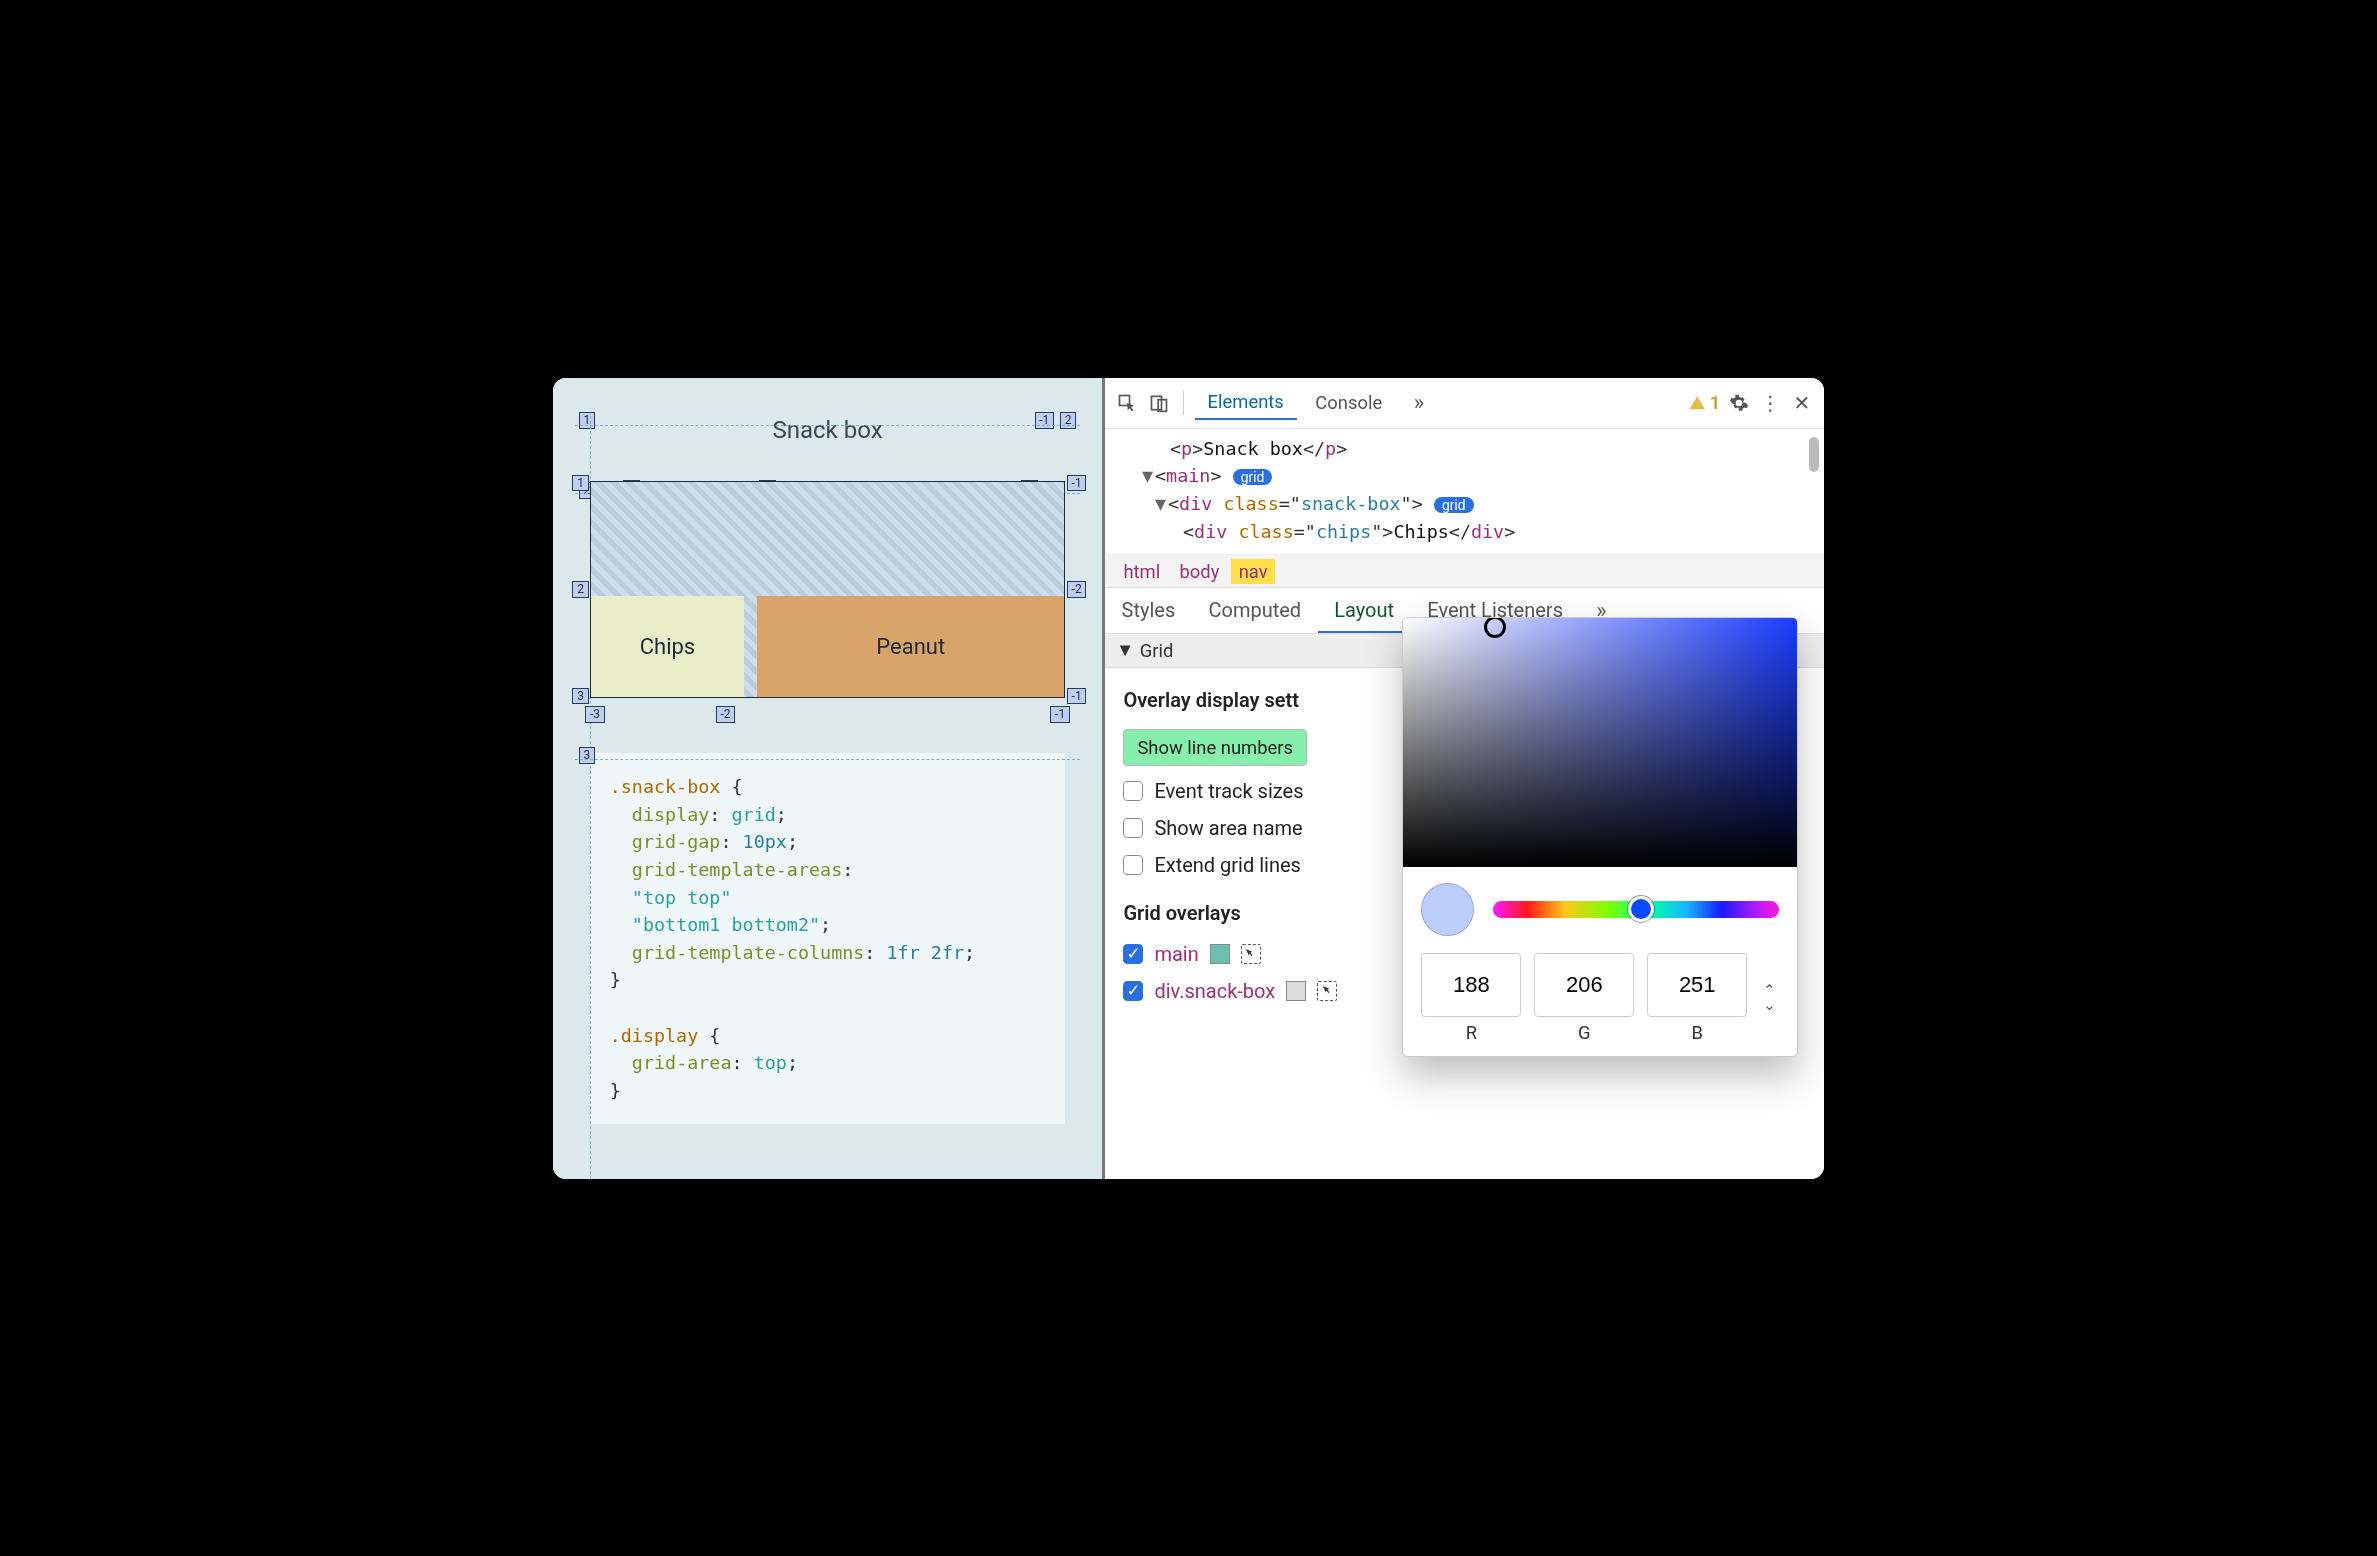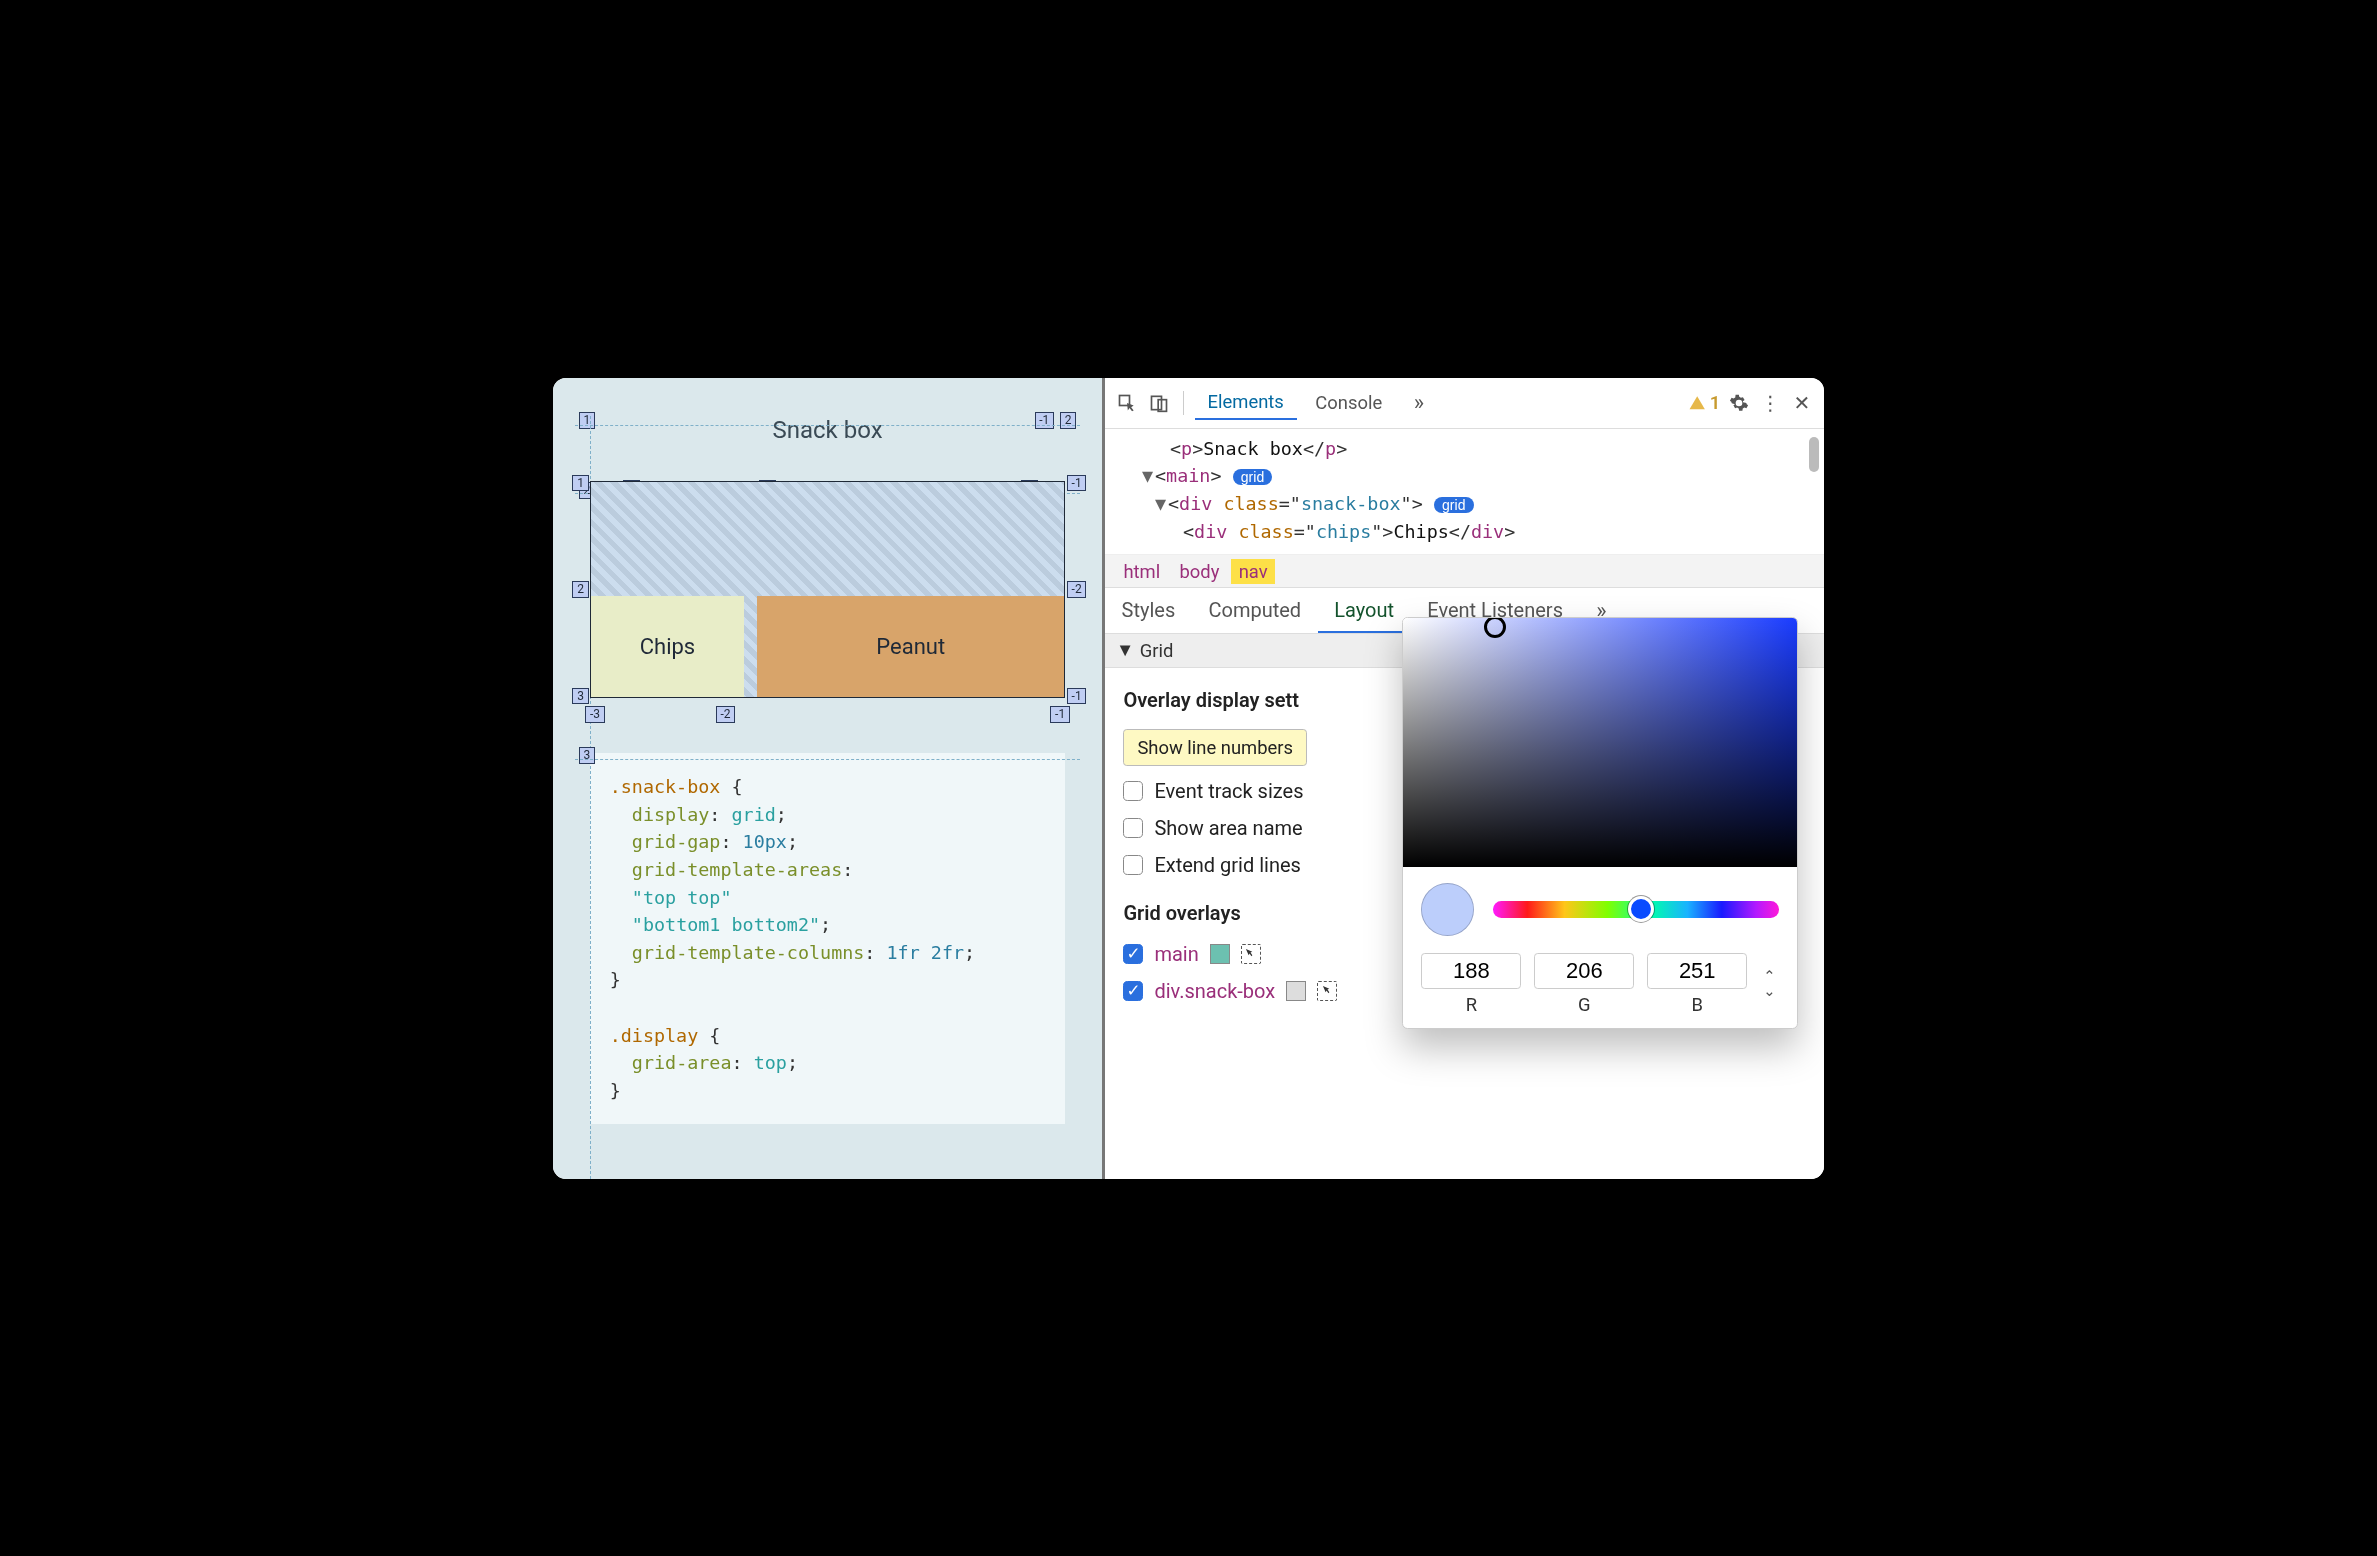--- a/index.html
+++ b/index.html
@@ -71,21 +71,21 @@
   .subtab { padding:9.2px 16.6px; }
   .subtab.active { color:#14532d; border-bottom:2.8px solid #2a6fde;text-align:right; }
 
   .section-head {
     background:#eee; padding:5.5px 11px; font-size:18.4px; color:#333; border-bottom:0.9px solid #ddd;
     display:flex; align-items:center; gap:5.5px;
   }
   .panel { padding:14.7px 18.4px; font-size:20px; color:#222; }
   .panel h4 { font-size:20px; font-weight:600; margin:5.5px 0 16.6px; }
   .select {
-    display:inline-block; border:0.9px solid #bbb; padding:7.4px 13px; border-radius:3.7px; background:#fef9c3; font-size:18.4px;
+    display:inline-block; border:0.9px solid #bbb; padding:7.4px 13px; border-radius:3.7px; background:#86efac; font-size:18.4px;
   }
   .check-row { display:flex; align-items:center; gap:11px; margin:13px 0; font-size:20px; color:#222; }
   .cb { width:20px; height:20px; border:1.8px solid #888; border-radius:4.6px; display:inline-flex; align-items:center; justify-content:center; font-size:16.6px; color:#fff; }
   .cb.on { background:#2a6fde; border-color:#2a6fde; }
   .sw { width:20px; height:20px; display:inline-block; border:0.9px solid #888; }
   .dashed-box{width:20px;height:20px;border:1.4px dashed #555;border-radius:1.8px;display:inline-flex;align-items:center;justify-content:center;}
   .ov-label{color:#9a2f7a}
 
   
   .picker {
@@ -109,21 +109,21 @@
     position:relative;
   }
   
   .picker .hue{background:linear-gradient(to right,#ff00ff 0%,#ff0000 10%,#ff8000 20%,#ffff00 28%,#00ff00 45%,#00ffff 62%,#0000ff 78%,#ff00ff 100%);} 
   .picker .hue{background:linear-gradient(to right,#ff00d4,#ff0060,#ff2a00,#ffb000,#9bff00,#00ff7a,#00e0ff,#0040ff,#7a00ff,#ff00d4);} 
   .picker .hue{background:linear-gradient(90deg,#f0f 0%,#f00 12%,#ff8000 22%,#ff0 30%,#0f0 48%,#0ff 62%,#06f 78%,#80f 90%,#f0f 100%);} 
   .picker .hue{background:linear-gradient(90deg,hsl(300,100%,55%) 0%,hsl(0,100%,55%) 12%,hsl(45,100%,55%) 25%,hsl(90,100%,50%) 40%,hsl(160,100%,50%) 55%,hsl(200,100%,55%) 68%,hsl(240,100%,55%) 80%,hsl(280,100%,55%) 92%,hsl(310,100%,55%) 100%);}
   .picker .hue-ind{position:absolute;top:-5.5px;left:52%;width:26px;height:26px;border:3.7px solid #fff;border-radius:50%;background:#0a4bff;box-shadow:0 0 0 0.9px rgba(0,0,0,.4);transform:translateX(-50%);}
   .picker .rgb { display:flex; gap:13px; padding:0 18.4px 13px; align-items:center; }
   .picker .rgb .inp { flex:1; text-align:center; }
-  .picker .rgb input { width:100%; font-size:22px; text-align:center; padding:4px 0; border:0.9px solid #ccc; border-radius:3.7px; }
+  .picker .rgb input { width:100%; font-size:22px; text-align:center; padding:18px 0; border:0.9px solid #ccc; border-radius:3.7px; }
   .picker .rgb .lab { text-align:center; font-size:18.4px; color:#333; margin-top:5.5px; }
   .picker .mode { width:18.4px; font-size:14.7px; color:#555; text-align:center; line-height:1; }
 
   svg{display:block}
 </style>
 </head>
 <body>
 
 <div class="window">
 

